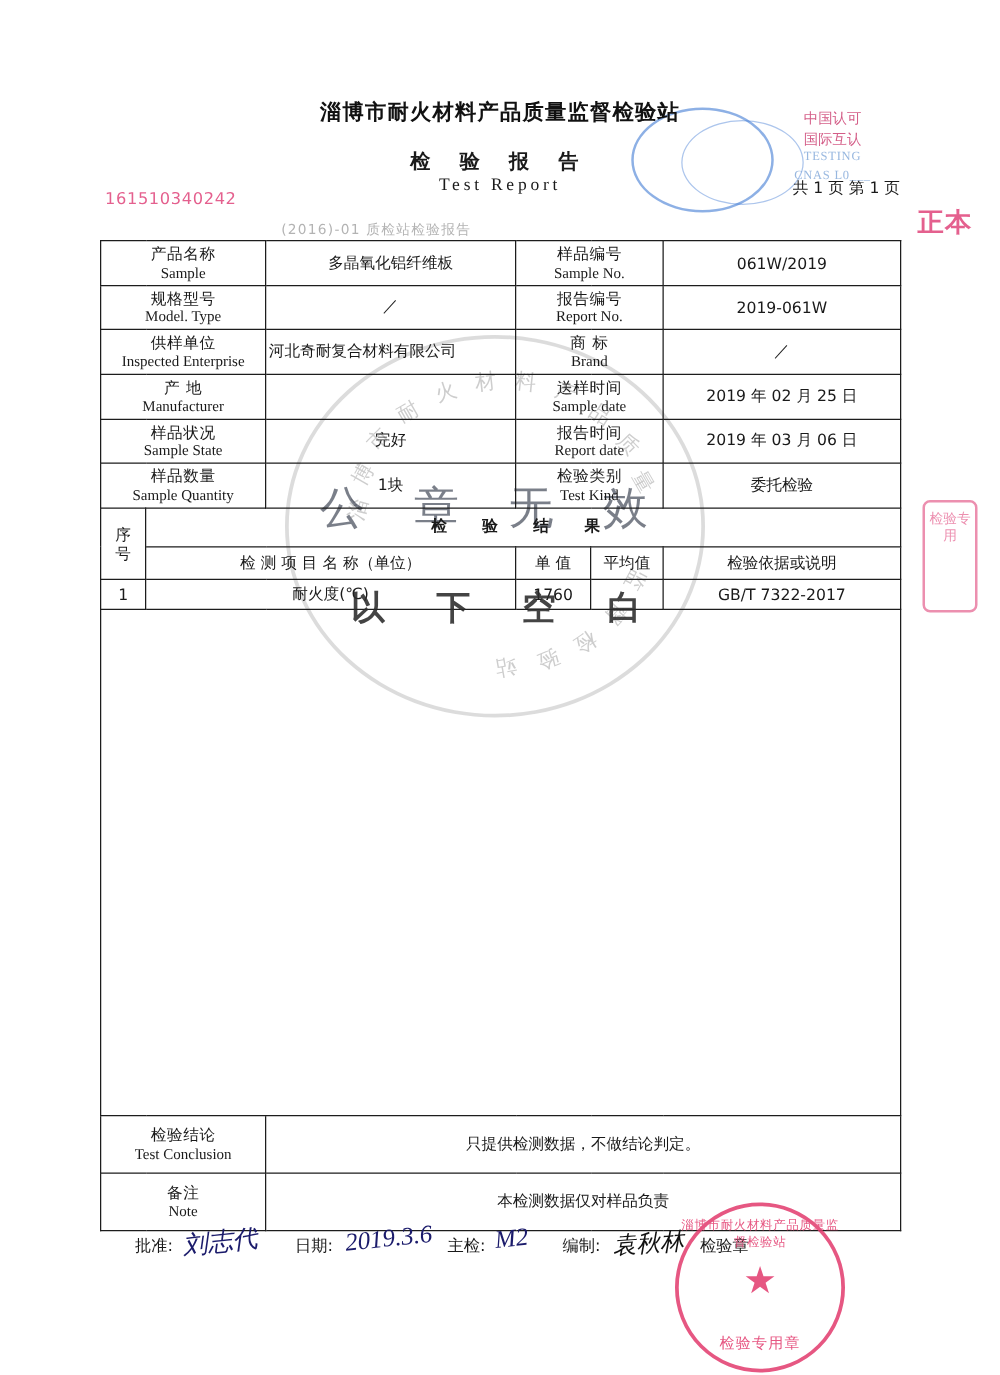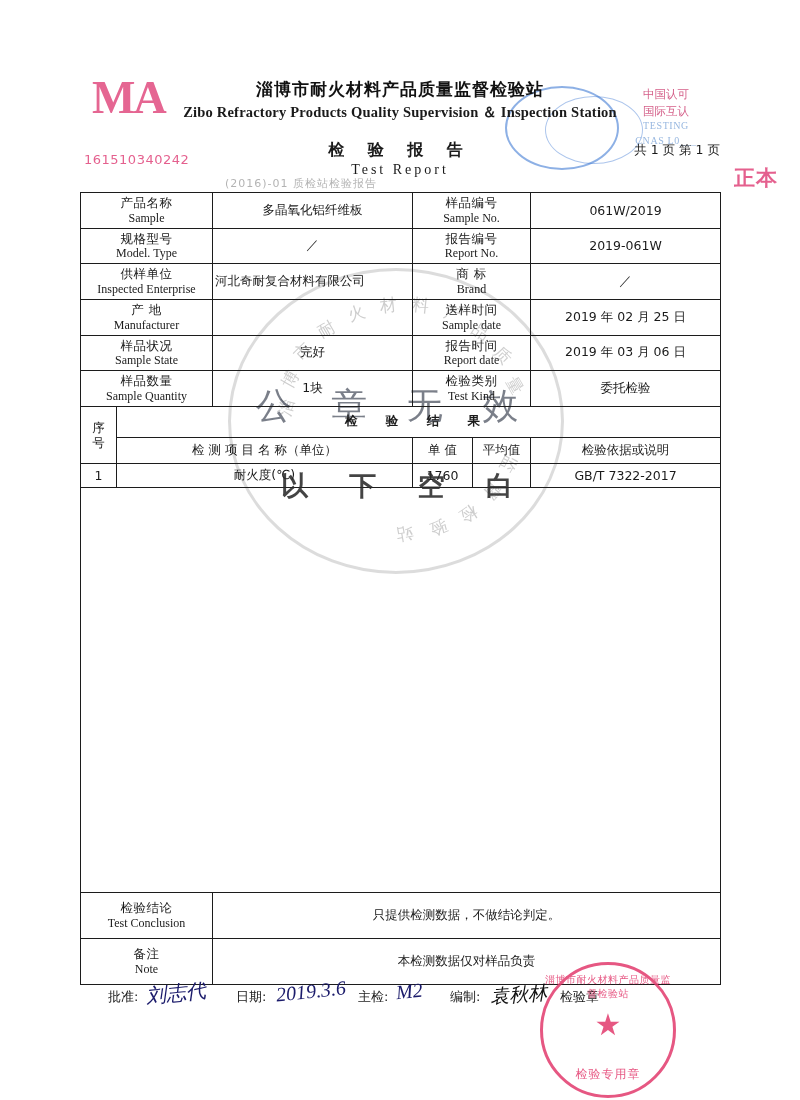--- a/index.html
+++ b/index.html
@@ -362,21 +362,20 @@
     font-size: 12px;
     color: #e23a6d;
     letter-spacing: 1px;
   }
 </style>
 </head>
 <body>
 
 <div class="page">
 
-  <div class="stamp ma-logo">MA</div>
   <div class="stamp cert-code">161510340242</div>
   <div class="stamp cnas-oval"></div>
   <div class="stamp cnas-oval2"></div>
   <div class="stamp cnas-text">
     <div>中国认可</div>
     <div>国际互认</div>
     <div class="l">TESTING</div>
     <div class="l">CNAS L0___</div>
   </div>
   <div class="stamp zhengben">正本</div>
@@ -395,24 +394,24 @@
     <span style="left:234px; top:44px; transform:rotate(32deg);">品</span>
     <span style="left:256px; top:68px; transform:rotate(46deg);">质</span>
     <span style="left:268px; top:98px; transform:rotate(60deg);">量</span>
     <span style="left:262px; top:176px; transform:rotate(118deg);">监</span>
     <span style="left:246px; top:204px; transform:rotate(132deg);">督</span>
     <span style="left:222px; top:226px; transform:rotate(146deg);">检</span>
     <span style="left:192px; top:240px; transform:rotate(158deg);">验</span>
     <span style="left:158px; top:246px; transform:rotate(170deg);">站</span>
   </div>
   <div class="stamp seal-center">公 章 无 效</div>
+  <div class="stamp side-seal">检验专用</div>
 
   <div class="header">
     <div class="org-cn">淄博市耐火材料产品质量监督检验站</div>
-    <div class="org-en">Zibo Refractory Products Quality Supervision ＆ Inspection Station</div>
     <div class="title-cn">检 验 报 告</div>
     <div class="title-en">Test   Report</div>
     <div class="page-count">共 1 页 第 1 页</div>
   </div>
 
   <table class="report">
     <colgroup>
       <col style="width:36px">
       <col style="width:96px">
       <col style="width:200px">

